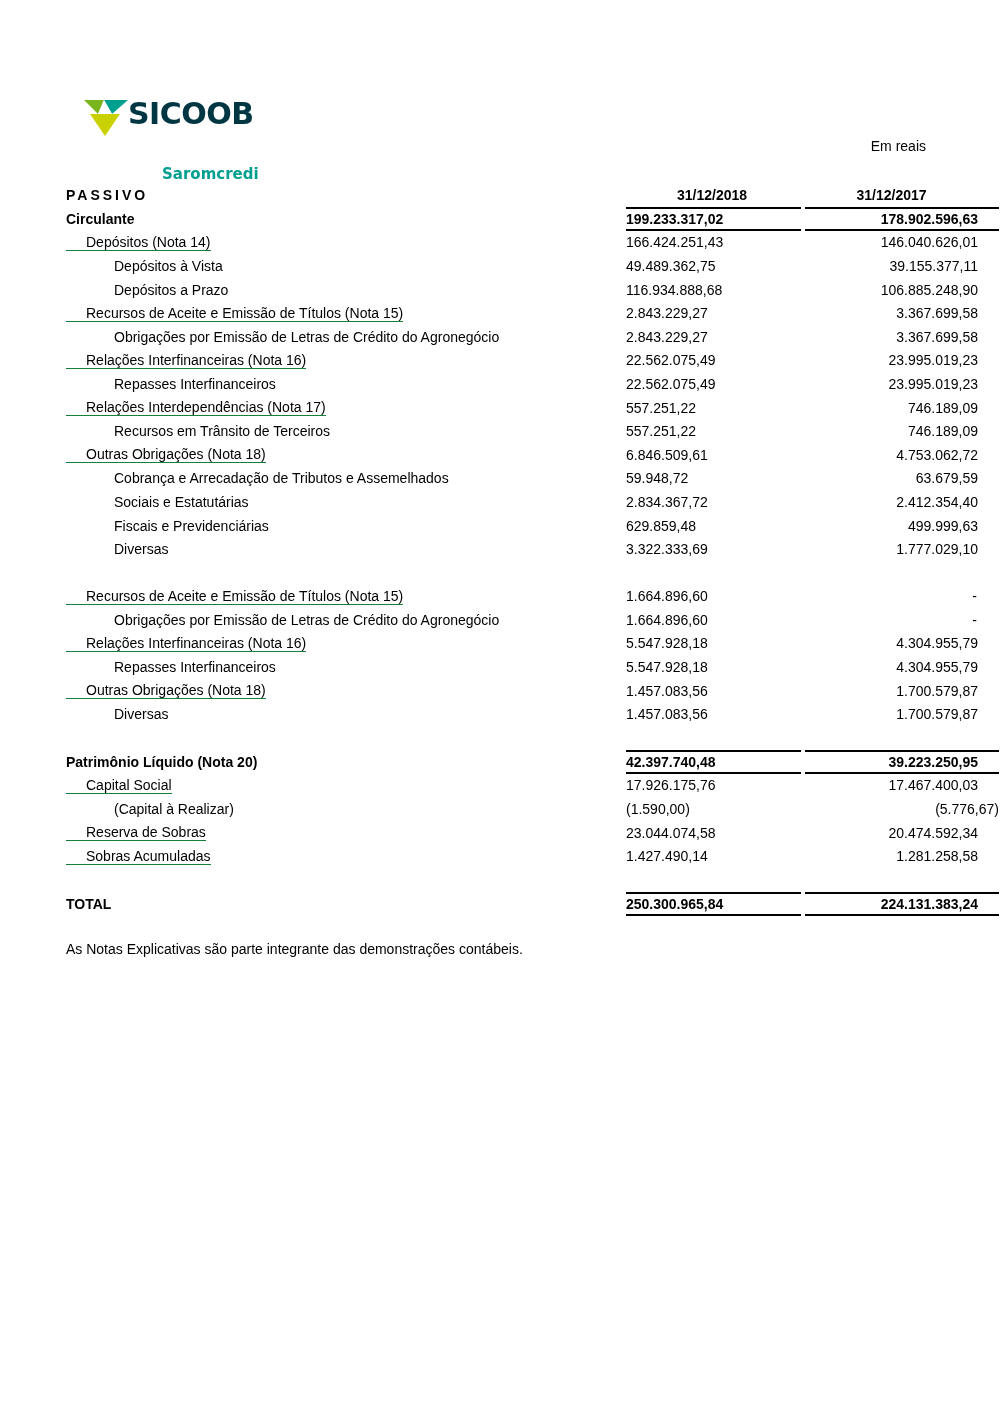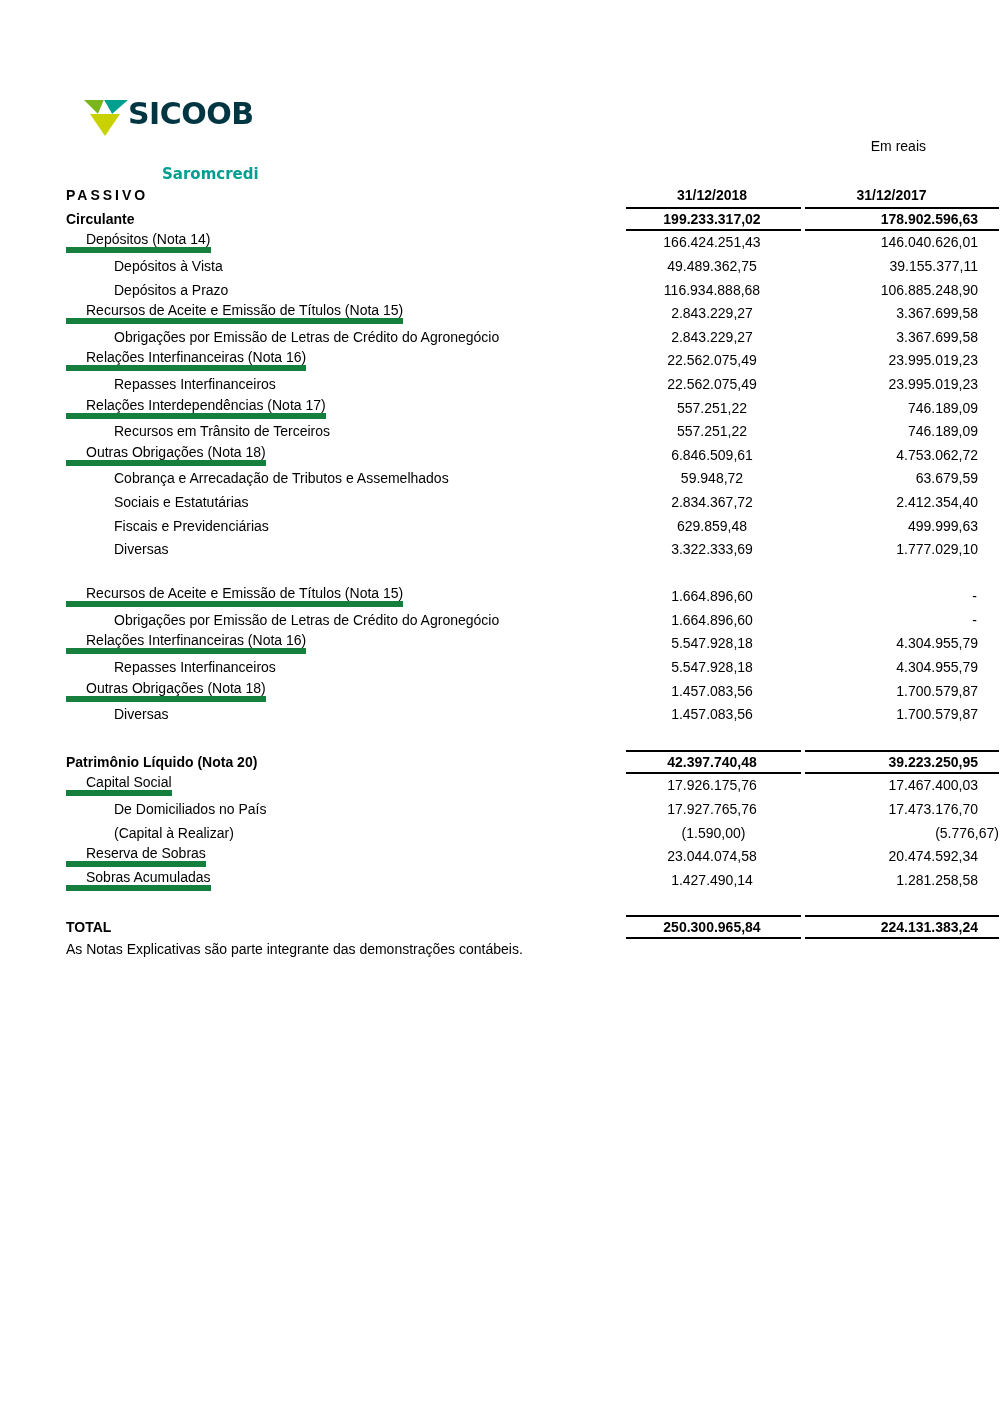--- a/index.html
+++ b/index.html
@@ -6,28 +6,28 @@
   body { width:1000px; height:1414px; position:relative; font-family:"Liberation Sans", sans-serif; color:#000; overflow:hidden; }
   .logo { position:absolute; left:84px; top:99px; width:175px; height:50px; }
   .logo svg { position:absolute; left:0; top:1px; }
   .logo .brand { position:absolute; left:44px; top:-3px; font-family:"DejaVu Sans", sans-serif; font-weight:bold; font-size:30px; color:#003641; letter-spacing:-0.5px; }
   .logo .sub { position:absolute; left:78px; top:30px; font-family:"DejaVu Sans", sans-serif; font-weight:bold; font-size:15px; color:#00a091;margin-top:36px; }
   .unit { position:absolute; left:760px; top:138px; width:166px; text-align:right; font-weight:normal; font-size:14px; }
   table { position:absolute; left:66px; top:158px; border-collapse:separate; border-spacing:0; font-size:14px;margin-top:25px; }
   td { height:23.6px; padding:0; vertical-align:middle; white-space:nowrap; }
   td.lbl { width:512px; }
   td.gap2 { width:4px; }
-  td.num { width:172px; text-align:center; padding-right:3px; }
+  td.num { width:172px; text-align:left; padding-right:3px; }
   td.num2 { width:172px; text-align:right; padding-right:21px; }
   tr.hdr td { font-weight:bold; }
   tr.hdr td.num, tr.hdr td.num2 { text-align:center; }
   tr.hdr td.lbl { letter-spacing:3px; }
   tr.sec td { font-weight:bold; }
   tr.sec td.num, tr.sec td.num2 { border-top:2px solid #000; border-bottom:2px solid #000; height:20px; }
-  .l1 span { border-bottom:6px solid #15803d; padding-left:20px; display:inline-block; line-height:15px; }
+  .l1 span { border-bottom:1px solid #15803d; padding-left:20px; display:inline-block; line-height:15px; }
   .l2 { padding-left:48px !important; }
   .neg { padding-right:0 !important; }
   .note { position:absolute; left:66px; top:941px; font-size:14px; }
 </style>
 </head>
 <body>
 
 <div class="logo">
   <svg width="44" height="36" viewBox="0 0 44 36">
     <polygon points="0,0 20,0 14,14" fill="#7ab51d"></polygon>
@@ -193,26 +193,20 @@
         <td class="gap2"></td>
         <td class="num2">39.223.250,95</td>
       </tr>
       <tr>
         <td class="lbl l1"><span>Capital Social</span></td>
         <td class="num">17.926.175,76</td>
         <td class="gap2"></td>
         <td class="num2">17.467.400,03</td>
       </tr>
       <tr>
-        <td class="lbl l2">De Domiciliados no País</td>
-        <td class="num">17.927.765,76</td>
-        <td class="gap2"></td>
-        <td class="num2">17.473.176,70</td>
-      </tr>
-      <tr>
         <td class="lbl l2">(Capital à Realizar)</td>
         <td class="num neg">(1.590,00)</td>
         <td class="gap2"></td>
         <td class="num2 neg">(5.776,67)</td>
       </tr>
       <tr>
         <td class="lbl l1"><span>Reserva de Sobras</span></td>
         <td class="num">23.044.074,58</td>
         <td class="gap2"></td>
         <td class="num2">20.474.592,34</td>

